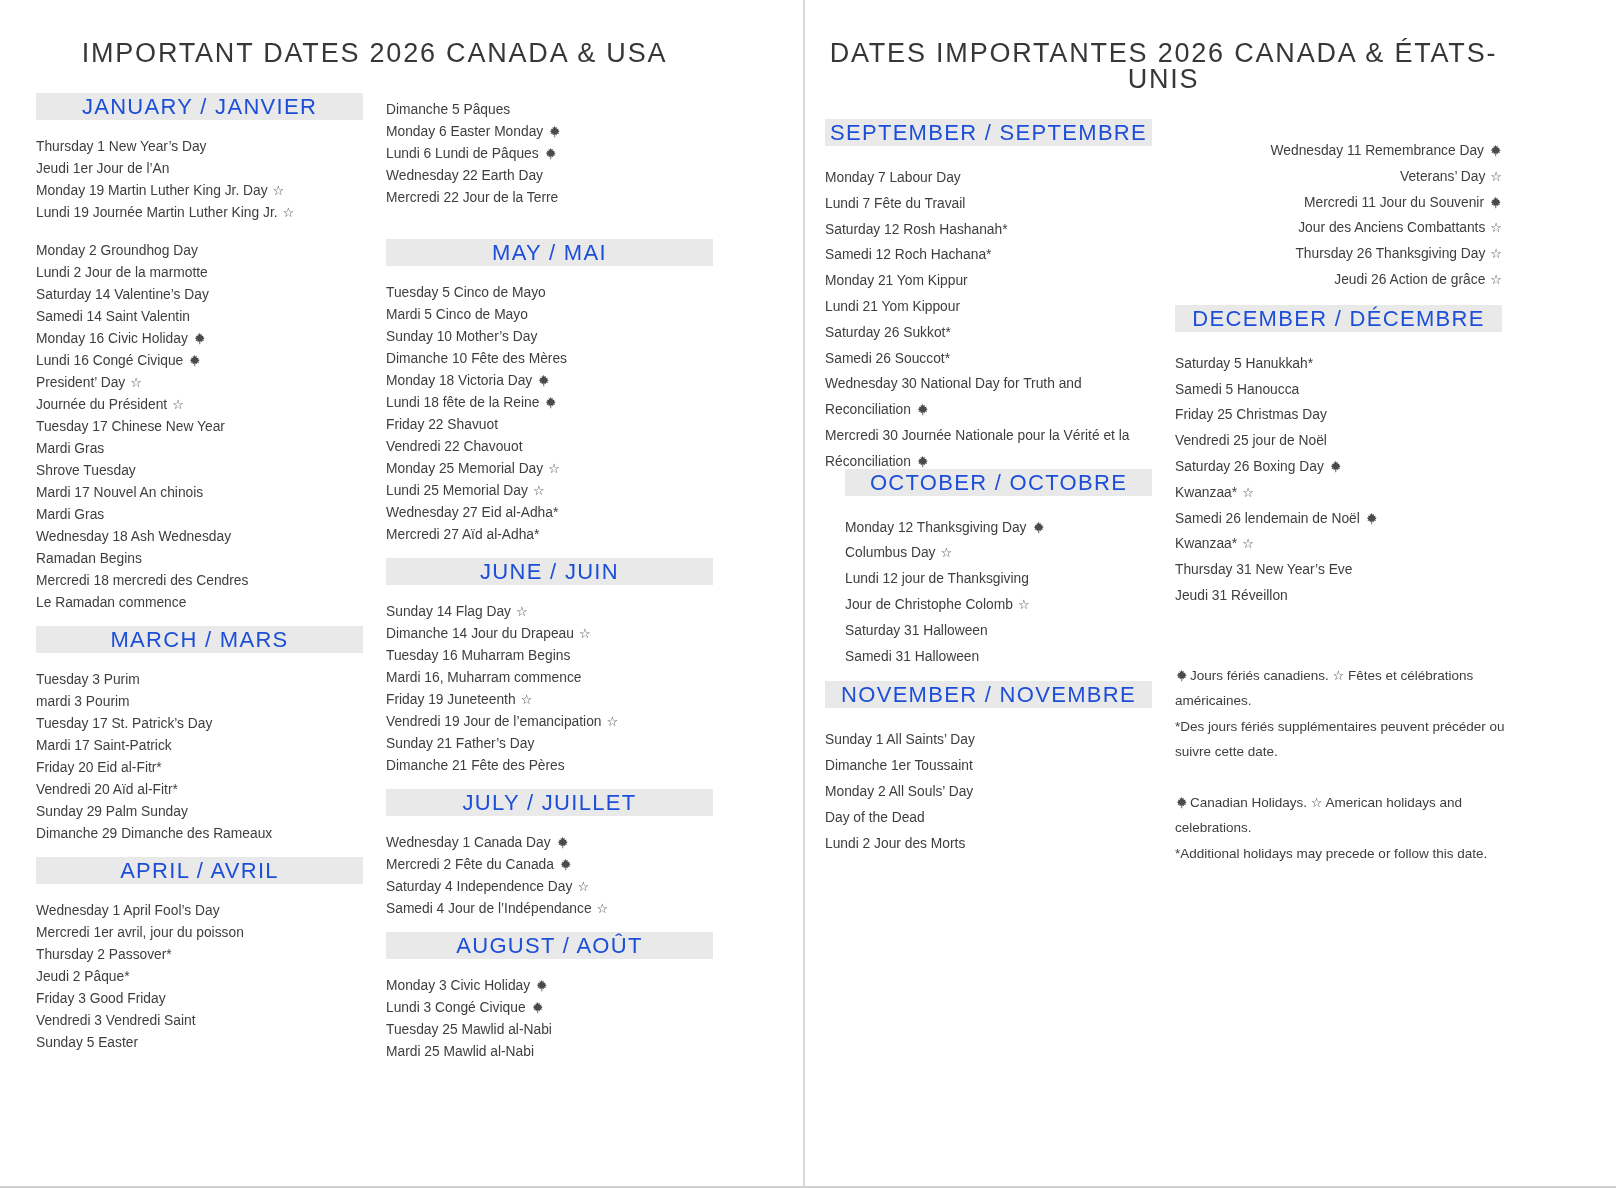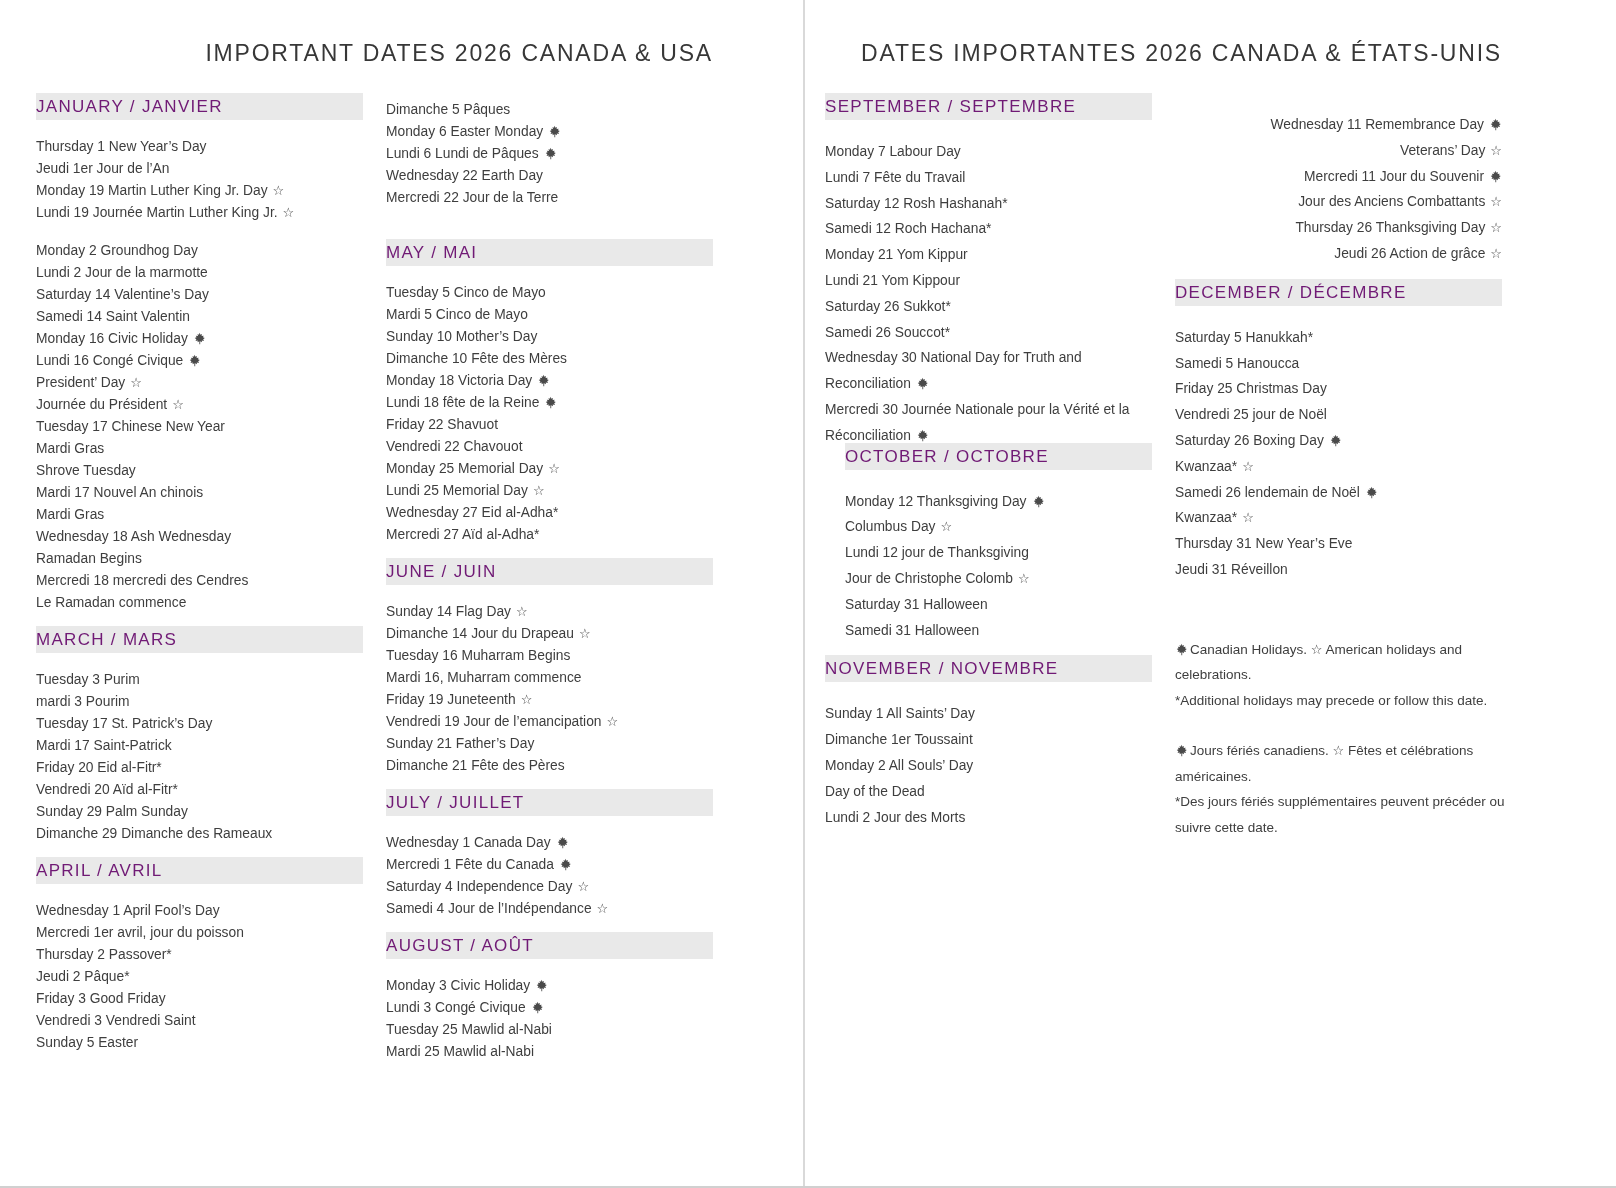--- a/index.html
+++ b/index.html
@@ -8,31 +8,31 @@
     font-family:"Liberation Sans", sans-serif;
     color:#3e3e3e;
     -webkit-font-smoothing:antialiased;
   }
   .spread { display:flex; height:1186px; border-bottom:2px solid #d0d0d0; background:#fff; }
   .page { box-sizing:border-box; }
   .page-left  { width:805px; border-right:2px solid #d9d9d9; padding:36px 0 0 36px; }
   .page-right { width:809px; padding:36px 0 0 20px; }
   .content { width:677px; }
   .page-title {
-    margin:4px 0 27px 0; text-align:right;
-    font-size:23px; font-weight:400; letter-spacing:1.8px;
+    margin:4px 0 27px 0; text-align:center;
+    font-size:27px; font-weight:400; letter-spacing:1.8px;
     line-height:26px; color:#373737;
   }
   .columns { display:flex; gap:23px; align-items:flex-start; }
   .col { width:327px; }
   .section { margin-top:12px; }
   .col > .section:first-child { margin-top:0; }
   .section-header {
     height:27px; line-height:27px; background:#e9e9e9;
-    text-align:left; font-size:17px; letter-spacing:1.3px; color:#701a75;
+    text-align:center; font-size:22px; letter-spacing:1.3px; color:#1d4ed8;
   }
   .events { margin-top:16px; }
   .no-header .events { margin-top:6px; }
   .event { font-size:13.8px; line-height:22px; color:#3e3e3e; }
   .page-right .events { margin-top:19px; }
   .page-right .event { line-height:25.8px; }
   .page-left  .no-header { margin-bottom:30px; }
   .page-right .no-header { margin-bottom:6px;text-align:right; }
   
   .page-right .col-0 > .section:nth-child(2) { margin-top:-6px;margin-left:20px; }
@@ -161,21 +161,21 @@
                 <div class="event"><span class="event-text">Sunday 21 Father’s Day</span></div>
                 <div class="event"><span class="event-text">Dimanche 21 Fête des Pères</span></div>
               </div>
             </div>
             <div class="section">
               <div class="section-header">JULY / JUILLET</div>
               <div class="events">
                 <div class="event"><span class="event-text">Wednesday 1 Canada Day</span><svg class="leaf-icon" viewBox="0 0 24 24" width="13" height="13" aria-hidden="true">
     <path fill="#4a4a4a" d="M12 1.6l1.9 3.6 2.8-1.6-.9 4 4-.9-1.5 3 3.5 1.4-3 2.4 1.5 3-4.1-.8.4 3.2-3.3-1.7v5.2h-1.6v-5.2l-3.3 1.7.4-3.2-4.1.8 1.5-3-3-2.4 3.5-1.4-1.5-3 4 .9-.9-4 2.8 1.6z"></path>
   </svg></div>
-                <div class="event"><span class="event-text">Mercredi 1 Fête du Canada</span><svg class="leaf-icon" viewBox="0 0 24 24" width="13" height="13" aria-hidden="true">
+                <div class="event"><span class="event-text">Mercredi 2 Fête du Canada</span><svg class="leaf-icon" viewBox="0 0 24 24" width="13" height="13" aria-hidden="true">
     <path fill="#4a4a4a" d="M12 1.6l1.9 3.6 2.8-1.6-.9 4 4-.9-1.5 3 3.5 1.4-3 2.4 1.5 3-4.1-.8.4 3.2-3.3-1.7v5.2h-1.6v-5.2l-3.3 1.7.4-3.2-4.1.8 1.5-3-3-2.4 3.5-1.4-1.5-3 4 .9-.9-4 2.8 1.6z"></path>
   </svg></div>
                 <div class="event"><span class="event-text">Saturday 4 Independence Day</span><span class="star-icon">☆</span></div>
                 <div class="event"><span class="event-text">Samedi 4 Jour de l’Indépendance</span><span class="star-icon">☆</span></div>
               </div>
             </div>
             <div class="section">
               <div class="section-header">AUGUST / AOÛT</div>
               <div class="events">
                 <div class="event"><span class="event-text">Monday 3 Civic Holiday</span><svg class="leaf-icon" viewBox="0 0 24 24" width="13" height="13" aria-hidden="true">
@@ -272,28 +272,28 @@
   </svg></div>
                 <div class="event"><span class="event-text">Kwanzaa*</span><span class="star-icon">☆</span></div>
                 <div class="event"><span class="event-text">Thursday 31 New Year’s Eve</span></div>
                 <div class="event"><span class="event-text">Jeudi 31 Réveillon</span></div>
               </div>
             </div>
             <div class="legend">
               <div class="legend-block">
                 <p class="legend-para"><svg class="leaf-icon" viewBox="0 0 24 24" width="13" height="13" aria-hidden="true">
     <path fill="#4a4a4a" d="M12 1.6l1.9 3.6 2.8-1.6-.9 4 4-.9-1.5 3 3.5 1.4-3 2.4 1.5 3-4.1-.8.4 3.2-3.3-1.7v5.2h-1.6v-5.2l-3.3 1.7.4-3.2-4.1.8 1.5-3-3-2.4 3.5-1.4-1.5-3 4 .9-.9-4 2.8 1.6z"></path>
+  </svg><span>Jours fériés canadiens. </span><span class="star-icon">☆</span><span> Fêtes et célébrations américaines.</span></p>
+                <p class="legend-para"><span>*Des jours fériés supplémentaires peuvent précéder ou suivre cette date.</span></p>
+              </div>
+              <div class="legend-block">
+                <p class="legend-para"><svg class="leaf-icon" viewBox="0 0 24 24" width="13" height="13" aria-hidden="true">
+    <path fill="#4a4a4a" d="M12 1.6l1.9 3.6 2.8-1.6-.9 4 4-.9-1.5 3 3.5 1.4-3 2.4 1.5 3-4.1-.8.4 3.2-3.3-1.7v5.2h-1.6v-5.2l-3.3 1.7.4-3.2-4.1.8 1.5-3-3-2.4 3.5-1.4-1.5-3 4 .9-.9-4 2.8 1.6z"></path>
   </svg><span>Canadian Holidays. </span><span class="star-icon">☆</span><span> American holidays and celebrations.</span></p>
                 <p class="legend-para"><span>*Additional holidays may precede or follow this date.</span></p>
-              </div>
-              <div class="legend-block">
-                <p class="legend-para"><svg class="leaf-icon" viewBox="0 0 24 24" width="13" height="13" aria-hidden="true">
-    <path fill="#4a4a4a" d="M12 1.6l1.9 3.6 2.8-1.6-.9 4 4-.9-1.5 3 3.5 1.4-3 2.4 1.5 3-4.1-.8.4 3.2-3.3-1.7v5.2h-1.6v-5.2l-3.3 1.7.4-3.2-4.1.8 1.5-3-3-2.4 3.5-1.4-1.5-3 4 .9-.9-4 2.8 1.6z"></path>
-  </svg><span>Jours fériés canadiens. </span><span class="star-icon">☆</span><span> Fêtes et célébrations américaines.</span></p>
-                <p class="legend-para"><span>*Des jours fériés supplémentaires peuvent précéder ou suivre cette date.</span></p>
               </div>
             </div>
           </div>
       </div>
     </div>
   </section>
 
 </div>
 
 </body></html>

